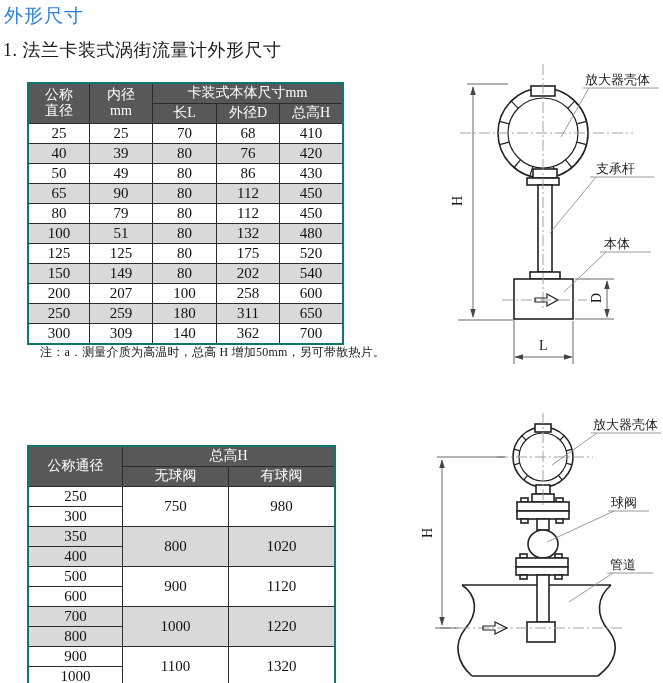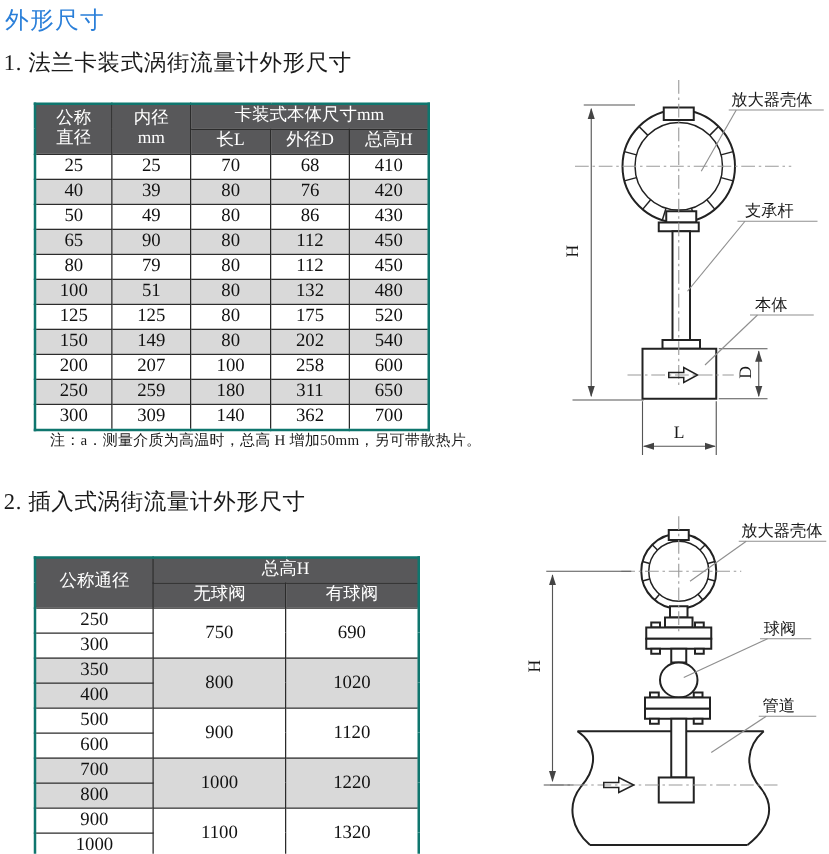--- a/index.html
+++ b/index.html
@@ -139,38 +139,37 @@
           <td>309</td>
           <td>140</td>
           <td>362</td>
           <td>700</td>
         </tr>
       </tbody>
   </table>
 
   <div class="note note-a">注：a．测量介质为高温时，总高 H 增加50mm，另可带散热片。</div>
 
-  <div class="sec-heading h2">2. 插入式涡街流量计外形尺寸</div>
 
   <table class="t2">
     <thead>
       <tr>
         <th class="w1" rowspan="2">公称通径</th>
         <th colspan="2">总高H</th>
       </tr>
       <tr>
         <th class="w2">无球阀</th>
         <th class="w3">有球阀</th>
       </tr>
     </thead>
     <tbody id="t2-body">
         <tr>
           <td>250</td>
           <td rowspan="2">750</td>
-          <td rowspan="2">690</td>
+          <td rowspan="2">980</td>
         </tr>
         <tr>
           <td>300</td>
         </tr>
         <tr class="shaded">
           <td>350</td>
           <td rowspan="2">800</td>
           <td rowspan="2">1020</td>
         </tr>
         <tr class="shaded">

